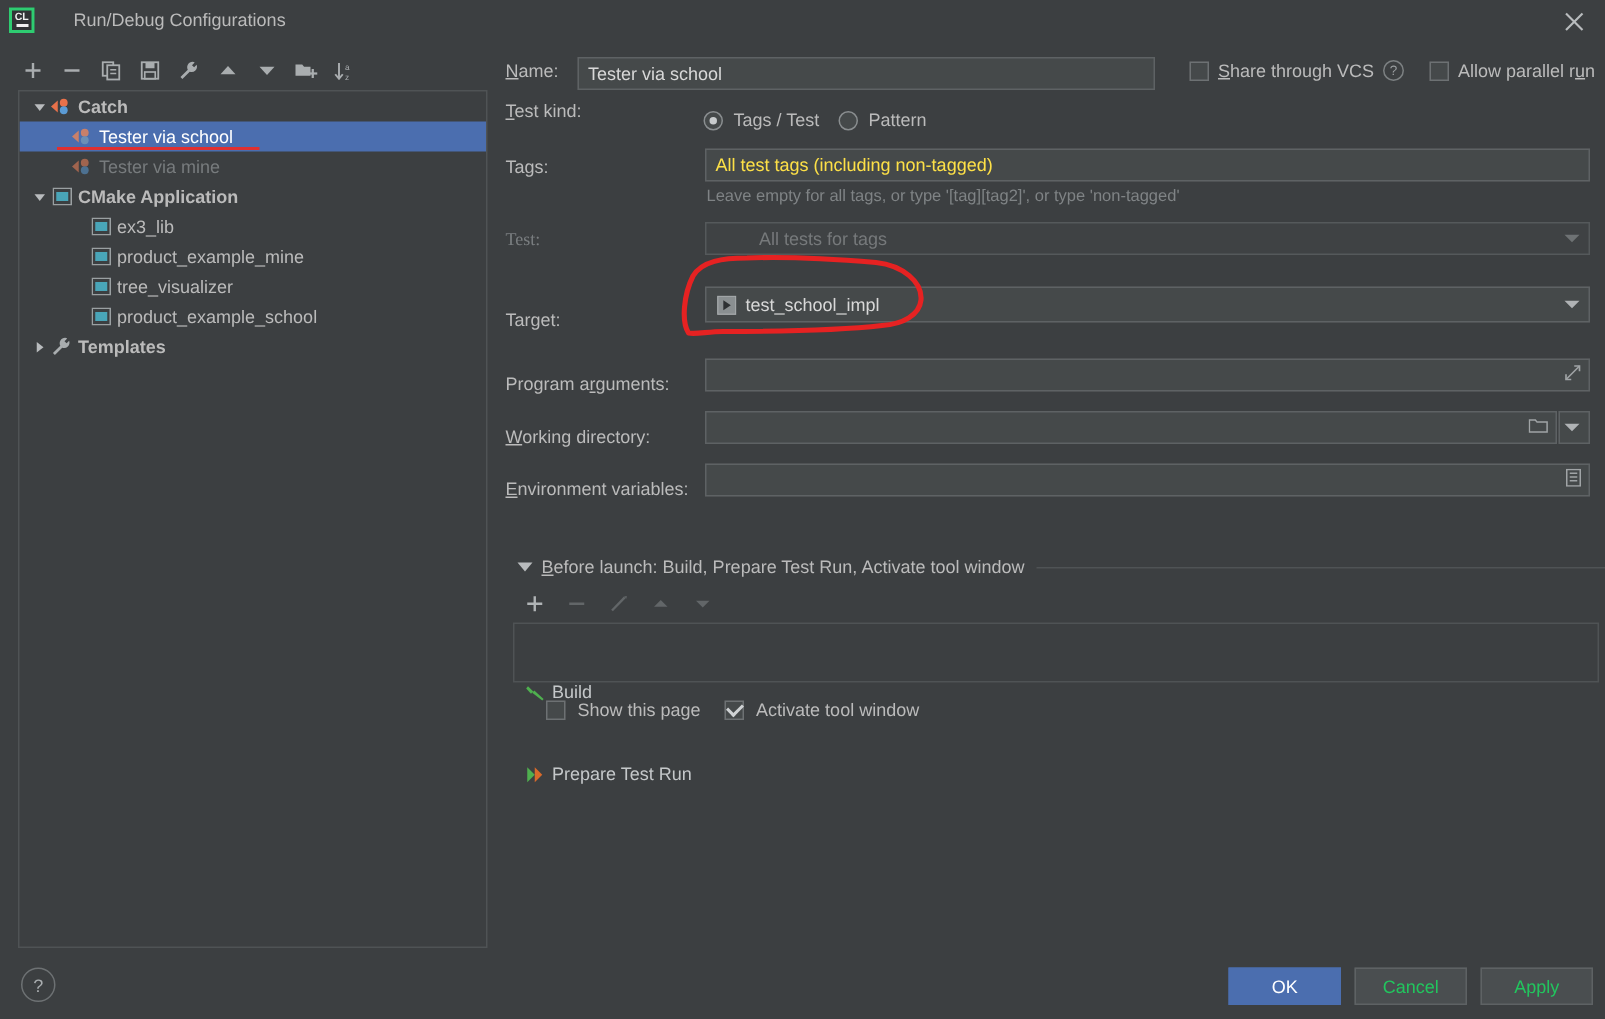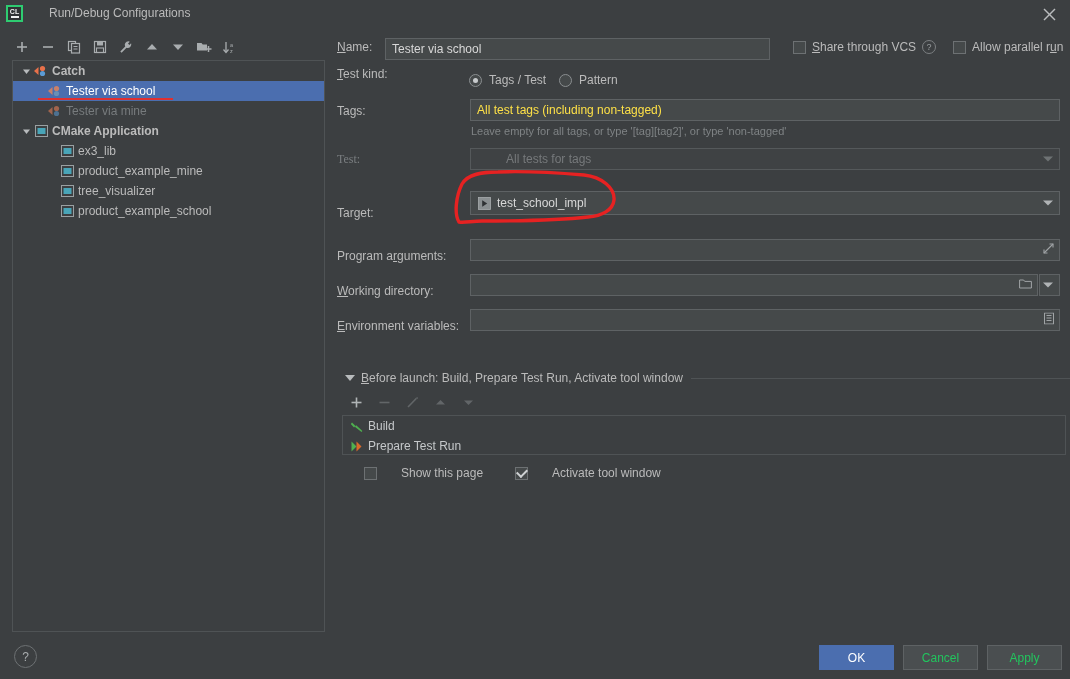--- a/index.html
+++ b/index.html
@@ -129,24 +129,24 @@
   .bl-tri { width:0;height:0;border-left:5px solid transparent;border-right:5px solid transparent;border-top:6px solid #b8bbbd; margin-right:6px;}
   .bl-line { flex:1; height:1px; background:#4f5355; margin-left:8px; }
 
   .bl-toolbar { position:absolute; left:8px; top:357px; display:flex; align-items:center; gap:6px; }
   .bl-tb { width:22px;height:22px;display:flex;align-items:center;justify-content:center; }
 
   .bl-list {
     position:absolute; left:5px; top:381px; width:724px; height:40px;
     border:1px solid #4f5355; background:#3c3f41;
   }
-  .bl-item { height:20px; display:flex; align-items:center; padding-left:5px; font-size:12px; color:#c5c8ca;}
+  .bl-item { height:20px; display:flex; align-items:center; padding-left:5px; font-size:12px; color:#c5c8ca;margin-top:35px;}
   .bl-item .ico{width:16px;flex:0 0 16px;display:flex;align-items:center;justify-content:center;margin-right:4px;}
 
-  .bl-checks { position:absolute; left:10px; top:432px; display:flex; align-items:center; gap:24px;padding-left:17px; }
+  .bl-checks { position:absolute; left:10px; top:432px; display:flex; align-items:center; gap:8px;padding-left:17px; }
 
   
   .btn {
     height:25px; min-width:74px; border:1px solid #5e6264; background:#4a4e50;
     color:#22c55e; font-size:12px; display:flex;align-items:center;justify-content:center;
     font-family:"Liberation Sans", sans-serif;
   }
   .btn.primary { background:#4b6eaf; border-color:#4b6eaf; color:#ffffff; }
   .help-btn {
     position:absolute; left:14px; top:645px; width:23px;height:23px;border-radius:50%;
@@ -341,20 +341,33 @@
       <span class="indent26"></span>
       <span class="tree-ico">
         <svg width="13" height="12" viewBox="0 0 13 12">
           <rect x="0.5" y="0.5" width="12" height="11" fill="#3c3f41" stroke="#9aa0a2" stroke-width="1"></rect>
           <rect x="2.5" y="3" width="8" height="6" fill="#49a5b8"></rect>
         </svg>
       </span>
       <span class="tree-label">product_example_school</span>
     </div>
 
+    <div class="tree-row">
+      <span class="tree-arrow">
+        <svg width="9" height="9" viewBox="0 0 9 9">
+            <polygon points="2.5,1 7,4.5 2.5,8" fill="#b8bbbd"></polygon>
+          </svg>
+      </span>
+      <span class="tree-ico">
+        <svg width="14" height="14" viewBox="0 0 14 14">
+          <path d="M9.4 1.2a3.6 3.6 0 0 0-3.2 5.3L1.3 11.4l1.3 1.3 4.9-4.9a3.6 3.6 0 0 0 4.6-4.6L10.4 4.9 9 3.5l1.8-1.8a3.6 3.6 0 0 0-1.4-.5z" fill="#a9adaf"></path>
+        </svg>
+      </span>
+      <span class="tree-label bold">Templates</span>
+    </div>
   </div>
 
   <div class="red-underline"></div>
 
   <div class="form">
 
     <div class="row" style="left:0px; top:6px;">
       <span class="lbl" style="width:45px;"><span class="u">N</span>ame:</span>
     </div>
     <div class="field" style="position:absolute; left:48px; top:4px; width:385px;">

